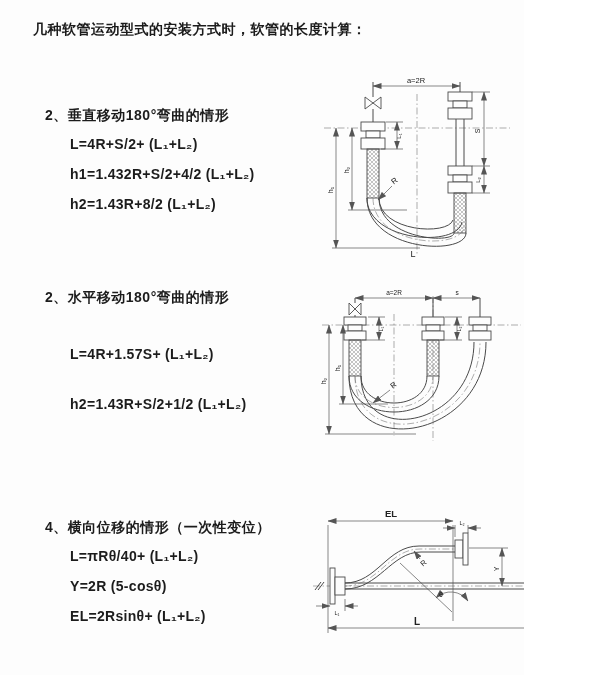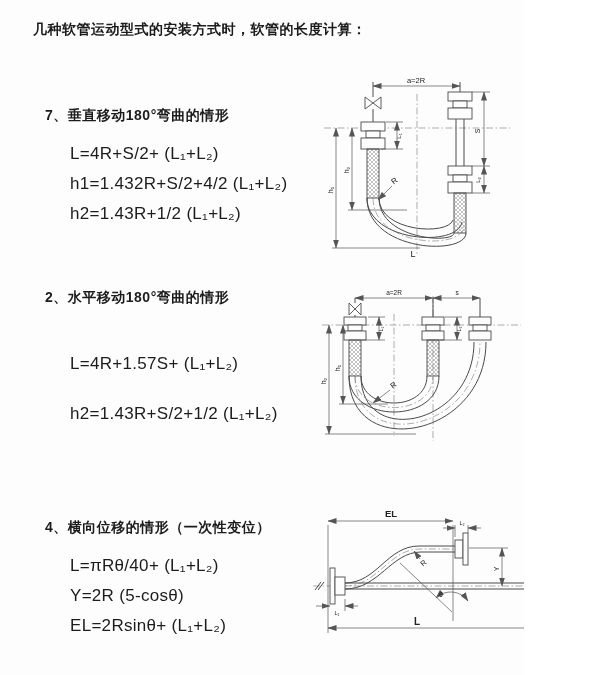--- a/index.html
+++ b/index.html
@@ -1,38 +1,38 @@
 <!DOCTYPE html>
 <html><head>
 <meta charset="utf-8">
 <style>
   html,body{margin:0;padding:0;}
   .page{position:relative;width:524px;height:675px;background:#fdfdfd;overflow:hidden;
         font-family:"Liberation Sans",sans-serif;color:#1c1c1c;}
   .title{position:absolute;left:33px;top:21px;font-size:14px;font-weight:bold;letter-spacing:.5px;}
   .sec-head{position:absolute;font-size:14px;font-weight:bold;letter-spacing:.5px;}
-  .formula{position:absolute;left:70px;font-size:17px;font-weight:400;letter-spacing:.3px;white-space:pre;margin-top:8px;}
+  .formula{position:absolute;left:70px;font-size:14px;font-weight:700;letter-spacing:.3px;white-space:pre;}
   svg{position:absolute;}
   svg text{font-family:"Liberation Sans",sans-serif;fill:#222;}
   .ol{stroke:#4a4a4a;stroke-width:1;fill:none;}
   .olf{stroke:#4a4a4a;stroke-width:.9;fill:#fdfdfd;}
   .dl{stroke:#555;stroke-width:.7;fill:none;}
   .cl{stroke:#777;stroke-width:.6;fill:none;stroke-dasharray:7 2.5 1.5 2.5;}
 </style>
 </head>
 <body>
 
 <div class="page">
 
   <div class="title">几种软管运动型式的安装方式时，软管的长度计算：</div>
 
-  <div class="sec-head" style="left:45px;top:107px">7、垂直移动180°弯曲的情形</div>
+  <div class="sec-head" style="left:45px;top:107px">2、垂直移动180°弯曲的情形</div>
   <div class="formula" style="top:136px">L=4R+S/2+ (L₁+L₂)</div>
   <div class="formula" style="top:166px">h1=1.432R+S/2+4/2 (L₁+L₂)</div>
-  <div class="formula" style="top:196px">h2=1.43R+1/2 (L₁+L₂)</div>
+  <div class="formula" style="top:196px">h2=1.43R+8/2 (L₁+L₂)</div>
 
   <svg style="left:312px;top:70px" width="212" height="188" viewBox="0 0 212 188">
     <defs>
       <pattern id="d1h" width="4" height="4" patternUnits="userSpaceOnUse">
         <path d="M0 4L4 0M0 0L4 4" stroke="#8a8a8a" stroke-width="0.5"></path>
       </pattern>
       <marker id="d1e" markerWidth="9" markerHeight="6" refX="8.5" refY="3" orient="auto" markerUnits="userSpaceOnUse">
         <path d="M0 0L9 3L0 6z" fill="#555"></path>
       </marker>
       <marker id="d1s" markerWidth="9" markerHeight="6" refX="8.5" refY="3" orient="auto-start-reverse" markerUnits="userSpaceOnUse">

